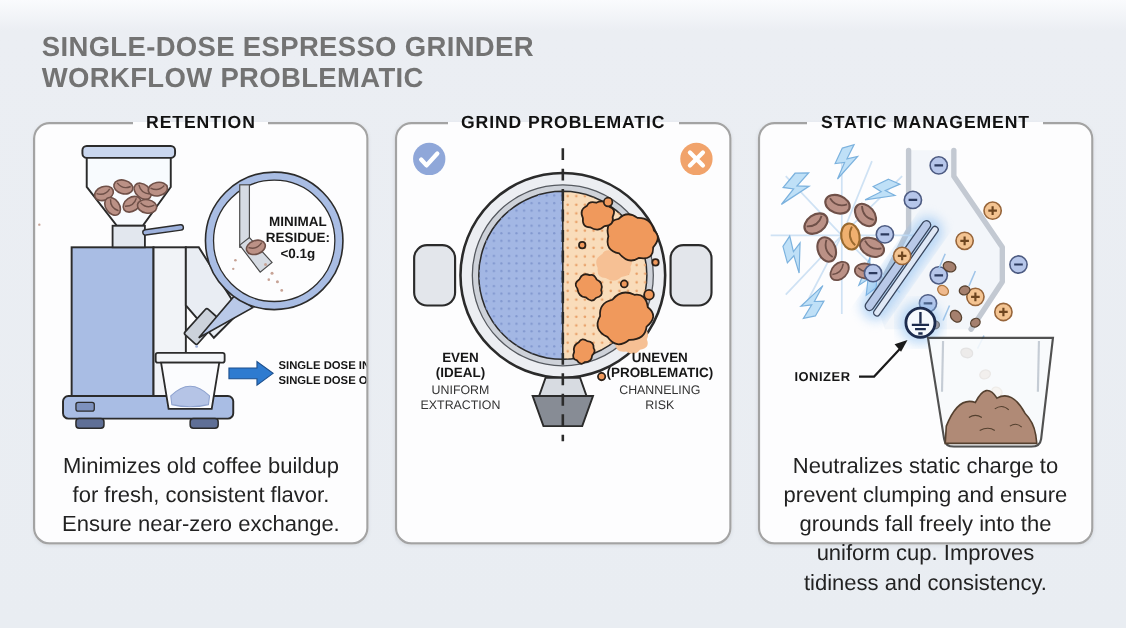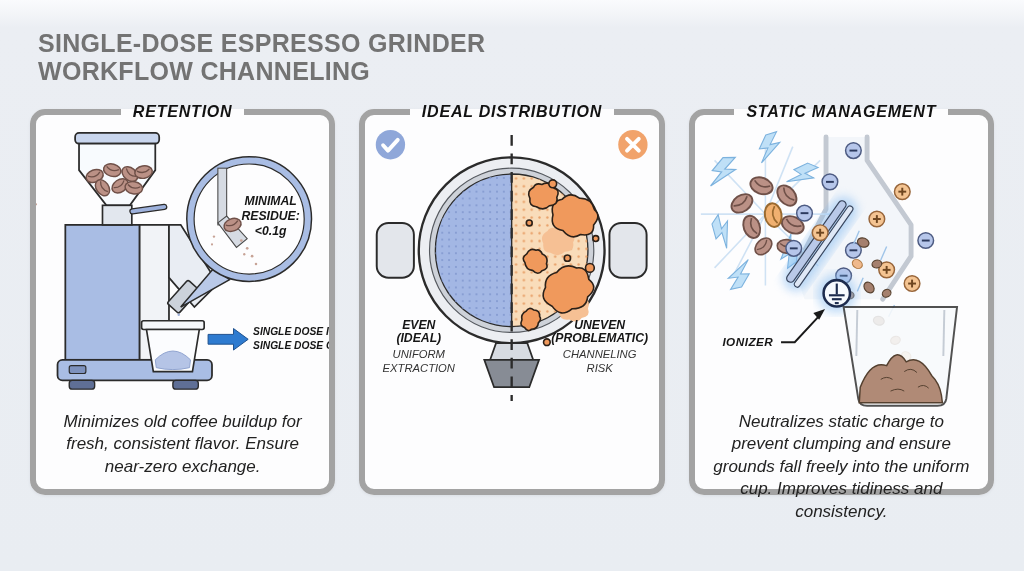--- a/index.html
+++ b/index.html
@@ -8,47 +8,46 @@
     background:linear-gradient(180deg,#fafbfd 0%,#ebeef3 28px,#e9edf2 100%);
     font-family:"Liberation Sans", sans-serif;
     color:#1a1a1a;
   }
   .header{padding:30px 0 0 38px;}
   .title{font-size:25px;font-weight:800;line-height:1.1;letter-spacing:.3px;color:#737373;}
   .subtitle{font-size:15px;font-weight:400;color:#2e2e2e;margin-top:8px;}
   .panels{display:flex;gap:24px;padding:0 30px;margin-top:18px;}
   fieldset.panel{
     flex:1;margin:0;padding:0 0 6px 0;height:392px;box-sizing:border-box;
-    background:#fdfdfe;border:6px solid #a3a3a3;border-radius:15px;
+    background:#fdfdfe;border:2px solid #a3a3a3;border-radius:15px;
     box-shadow:0 1px 3px rgba(90,100,120,.10);
-    font-style:italic;
   }
   legend.panel-title{
     margin:0 auto;padding:0 12px;font-size:16px;font-weight:800;
     letter-spacing:.8px;color:#121212;text-align:center;white-space:nowrap;
   }
   .illus{display:block;width:100%;height:286px;}
   .caption{
-    font-size:17px;line-height:1.32;text-align:center;color:#222;
+    font-size:20px;line-height:1.32;text-align:center;color:#222;
     padding:4px 16px 0 16px;max-width:292px;margin:0 auto;
   }
   svg text{font-family:"Liberation Sans", sans-serif;}
   .svg-bold{font-weight:800;fill:#161616;}
   .svg-sub{font-weight:400;fill:#333;}
   .bean-body{fill:var(--bf,#bb9186);stroke:var(--bo,#6f5048);}
   .bean-seam{fill:none;stroke:var(--bo,#6f5048);}
   .blob{fill:var(--cf,#f0995c);stroke:var(--co,#2b2018);stroke-width:1.6;vector-effect:non-scaling-stroke;}
 </style>
 </head>
 <body>
 
 <div class="header">
   <div class="title">
     <div>SINGLE-DOSE ESPRESSO GRINDER</div>
-    <div>WORKFLOW CHANNELING</div>
+    <div>WORKFLOW PROBLEMATIC</div>
   </div>
 </div>
 
 <div class="panels">
 
   <fieldset class="panel">
     <legend class="panel-title">RETENTION</legend>
     <svg class="illus" viewBox="0 0 300 292">
       <defs>
         <g id="bean">
@@ -131,21 +130,21 @@
       </g>
 
       <path d="M176,218 h26 v-6 l15,11 l-15,11 v-6 h-26 z" fill="#2e7bd0" stroke="#1d4f8c" stroke-width="1"></path>
       <text x="222" y="219" font-size="10.5" class="svg-bold">SINGLE DOSE IN,</text>
       <text x="222" y="233" font-size="10.5" class="svg-bold">SINGLE DOSE OUT</text>
     </svg>
     <p class="caption">Minimizes old coffee buildup for fresh, consistent flavor. Ensure near-zero exchange.</p>
   </fieldset>
 
   <fieldset class="panel">
-    <legend class="panel-title">IDEAL DISTRIBUTION</legend>
+    <legend class="panel-title">GRIND PROBLEMATIC</legend>
     <svg class="illus" viewBox="0 0 300 292">
       <defs>
         <pattern id="dotsB" width="7" height="7" patternUnits="userSpaceOnUse">
           <circle cx="2" cy="2" r="1.1" fill="#8298cf"></circle>
         </pattern>
         <pattern id="dotsO" width="8" height="8" patternUnits="userSpaceOnUse">
           <circle cx="2.5" cy="2.5" r="1.2" fill="#e8a068"></circle>
         </pattern>
         <path id="blob1" class="blob" d="M0,-16 Q10,-20 16,-11 Q24,-8 20,2 Q24,12 12,14 Q6,22 -4,16 Q-16,18 -17,6 Q-24,-4 -14,-10 Q-10,-19 0,-16 Z"></path>
         <path id="blob2" class="blob" d="M0,-12 Q8,-16 13,-8 Q20,-6 16,2 Q18,10 8,11 Q2,17 -6,12 Q-14,12 -13,3 Q-17,-5 -9,-9 Q-7,-14 0,-12 Z"></path>

